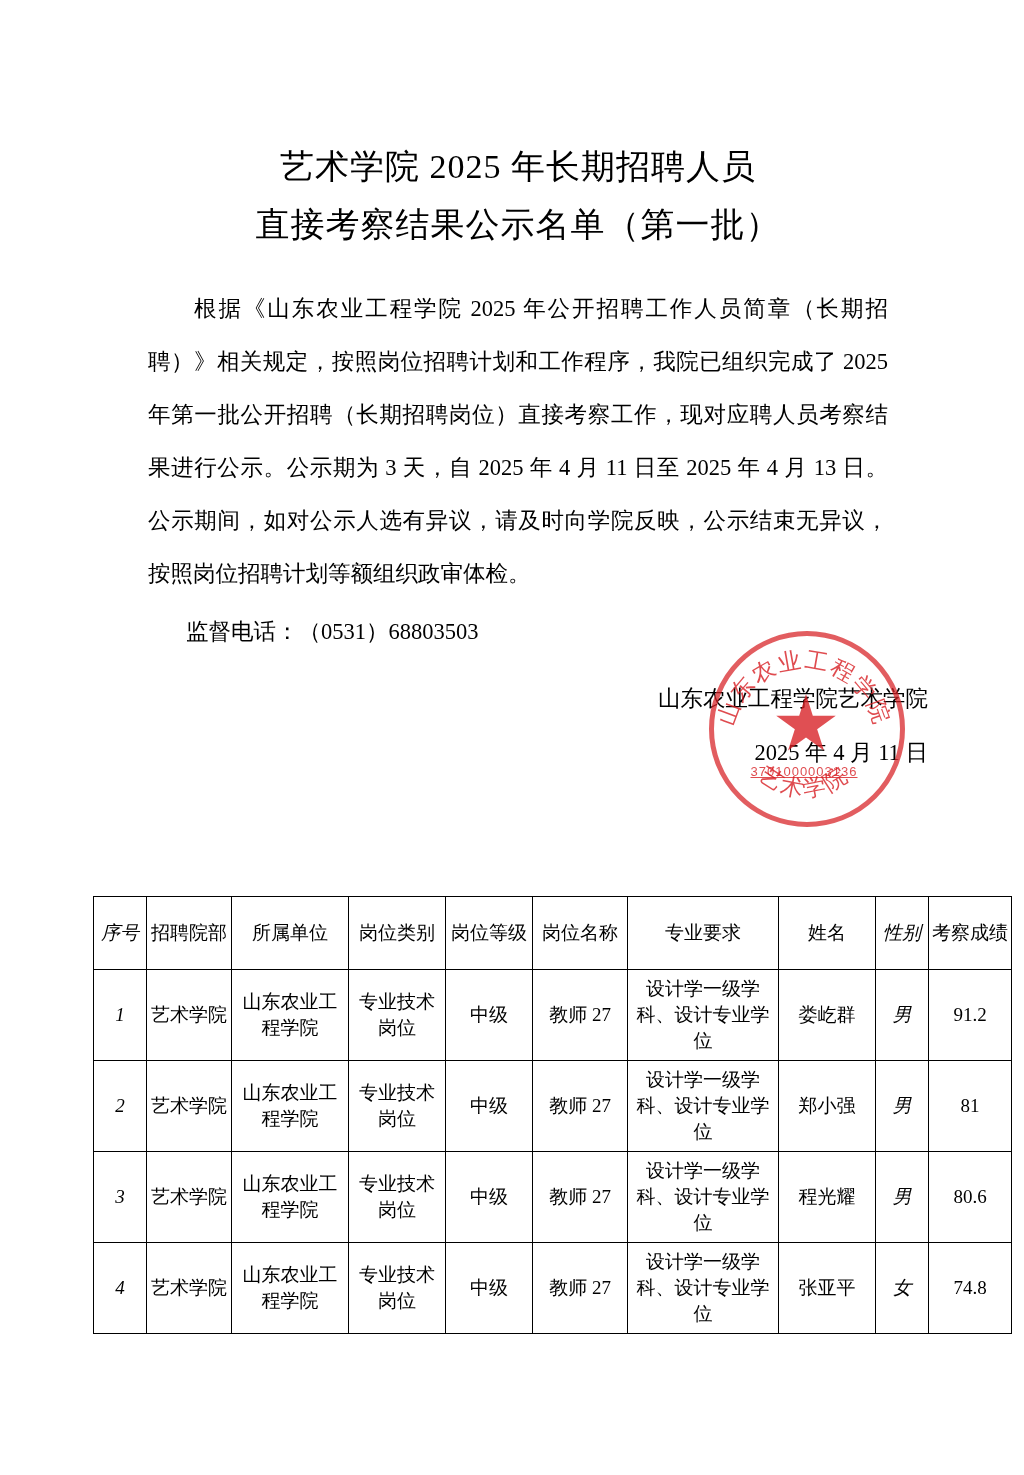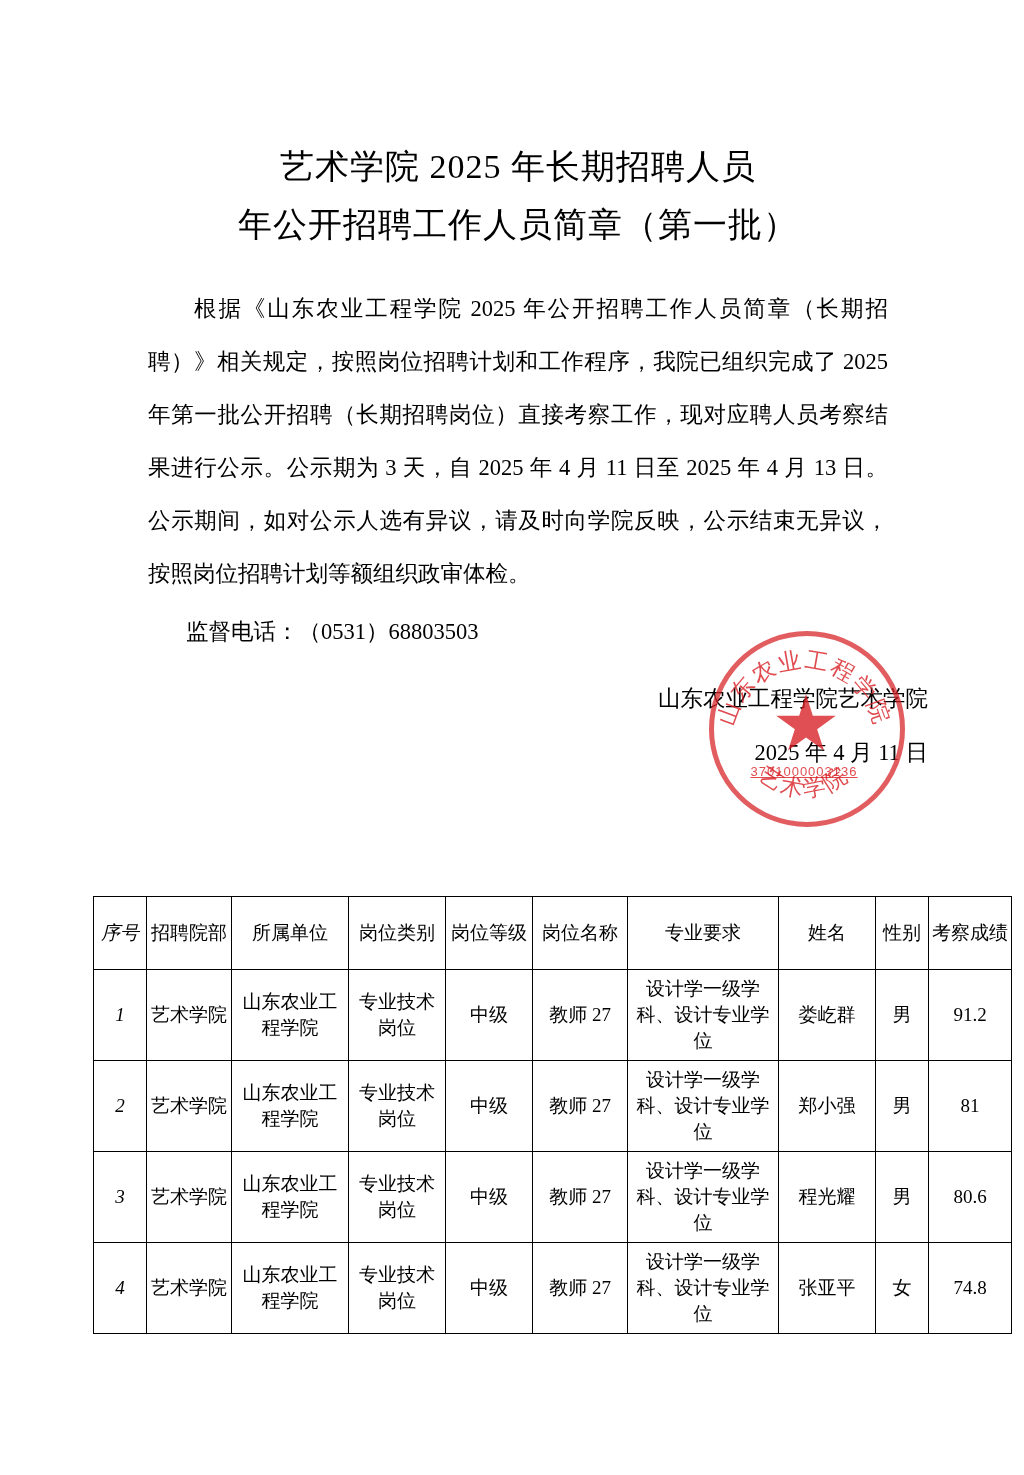--- a/index.html
+++ b/index.html
@@ -152,34 +152,34 @@
     height: 72px;
   }
   .c0 { width: 48px; font-style: italic; }
   .c1 { width: 80px; }
   .c2 { width: 112px; }
   .c3 { width: 92px; margin-left: 18px; }
   .c4 { width: 82px; }
   .c5 { width: 90px; }
   .c6 { width: 146px; }
   .c7 { width: 92px; border-radius: 30px; }
-  .c8 { width: 48px; }
+  .c8 { width: 48px; font-style: italic; }
   .c9 { width: 78px; }
   .num {
     font-family: "Liberation Serif", "DejaVu Serif", serif;
   }
 </style>
 </head>
 <body>
 
 <div class="page">
 
   <div class="title-block">
     <div class="title-line">艺术学院 2025 年长期招聘人员</div>
-    <div class="title-line">年公开招聘工作人员简章（第一批）</div>
+    <div class="title-line">直接考察结果公示名单（第一批）</div>
   </div>
 
   <div class="body-text">
     <p>根据《山东农业工程学院 2025 年公开招聘工作人员简章（长期招聘）》相关规定，按照岗位招聘计划和工作程序，我院已组织完成了 2025 年第一批公开招聘（长期招聘岗位）直接考察工作，现对应聘人员考察结果进行公示。公示期为 3 天，自 2025 年 4 月 11 日至 2025 年 4 月 13 日。公示期间，如对公示人选有异议，请及时向学院反映，公示结束无异议，按照岗位招聘计划等额组织政审体检。</p>
   </div>
 
   <div class="phone-line">监督电话：（0531）68803503</div>
 
   <div class="sign-block">
     <div>山东农业工程学院艺术学院</div>

